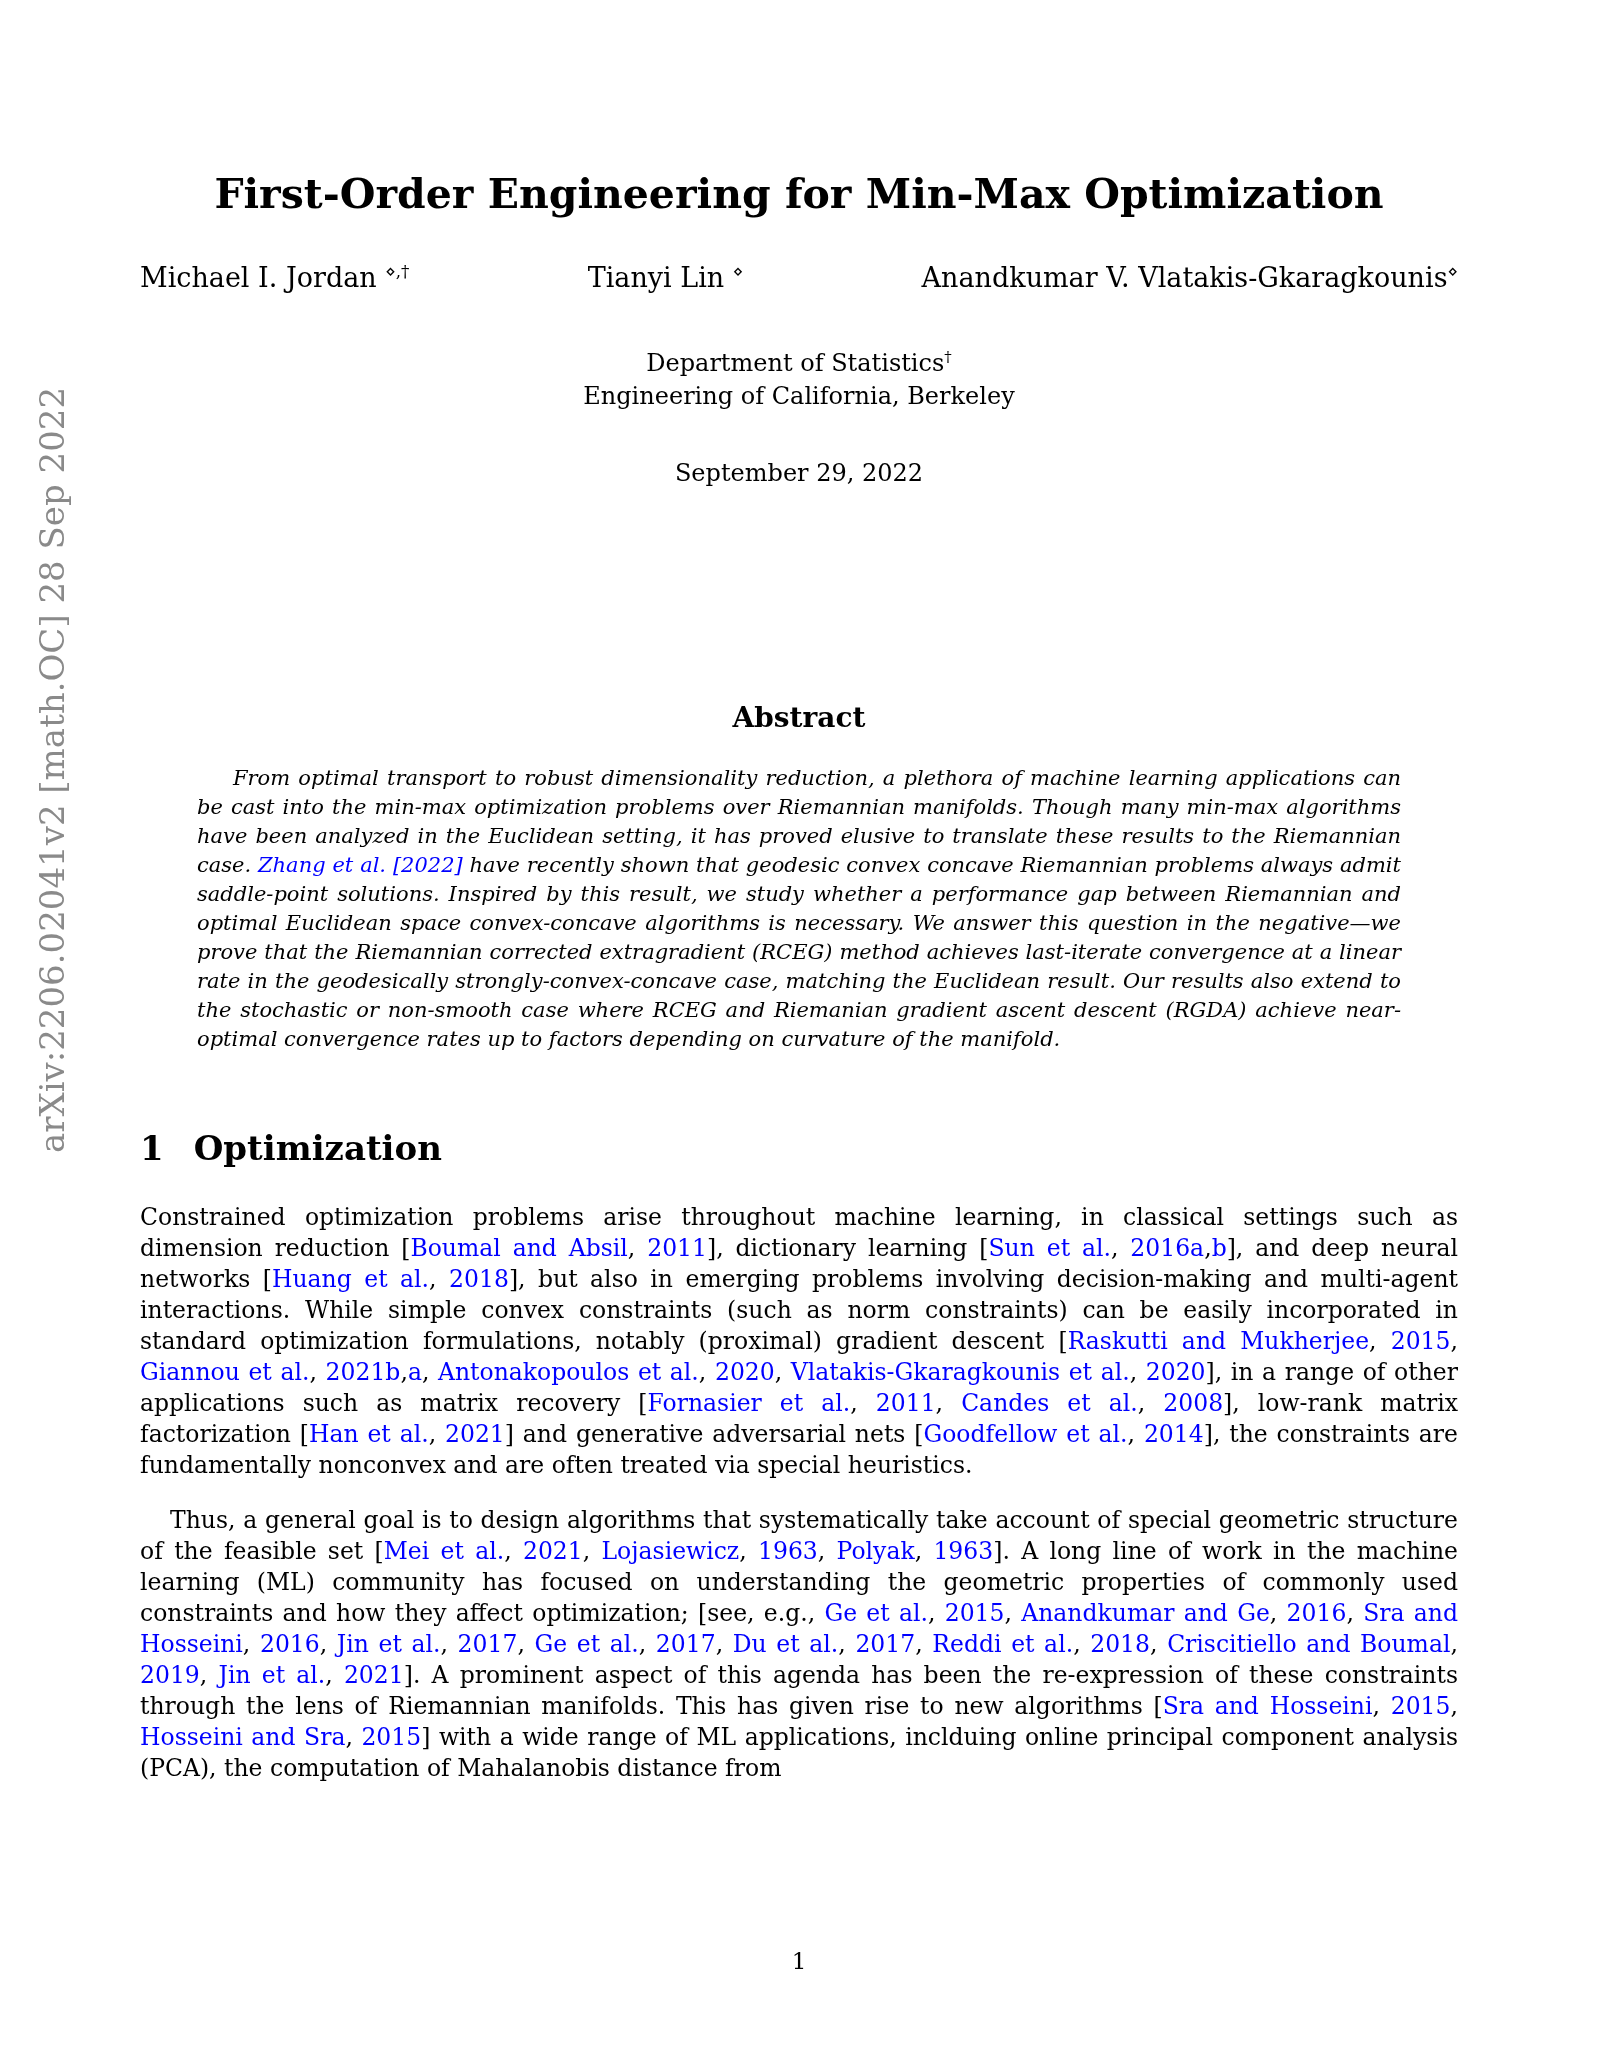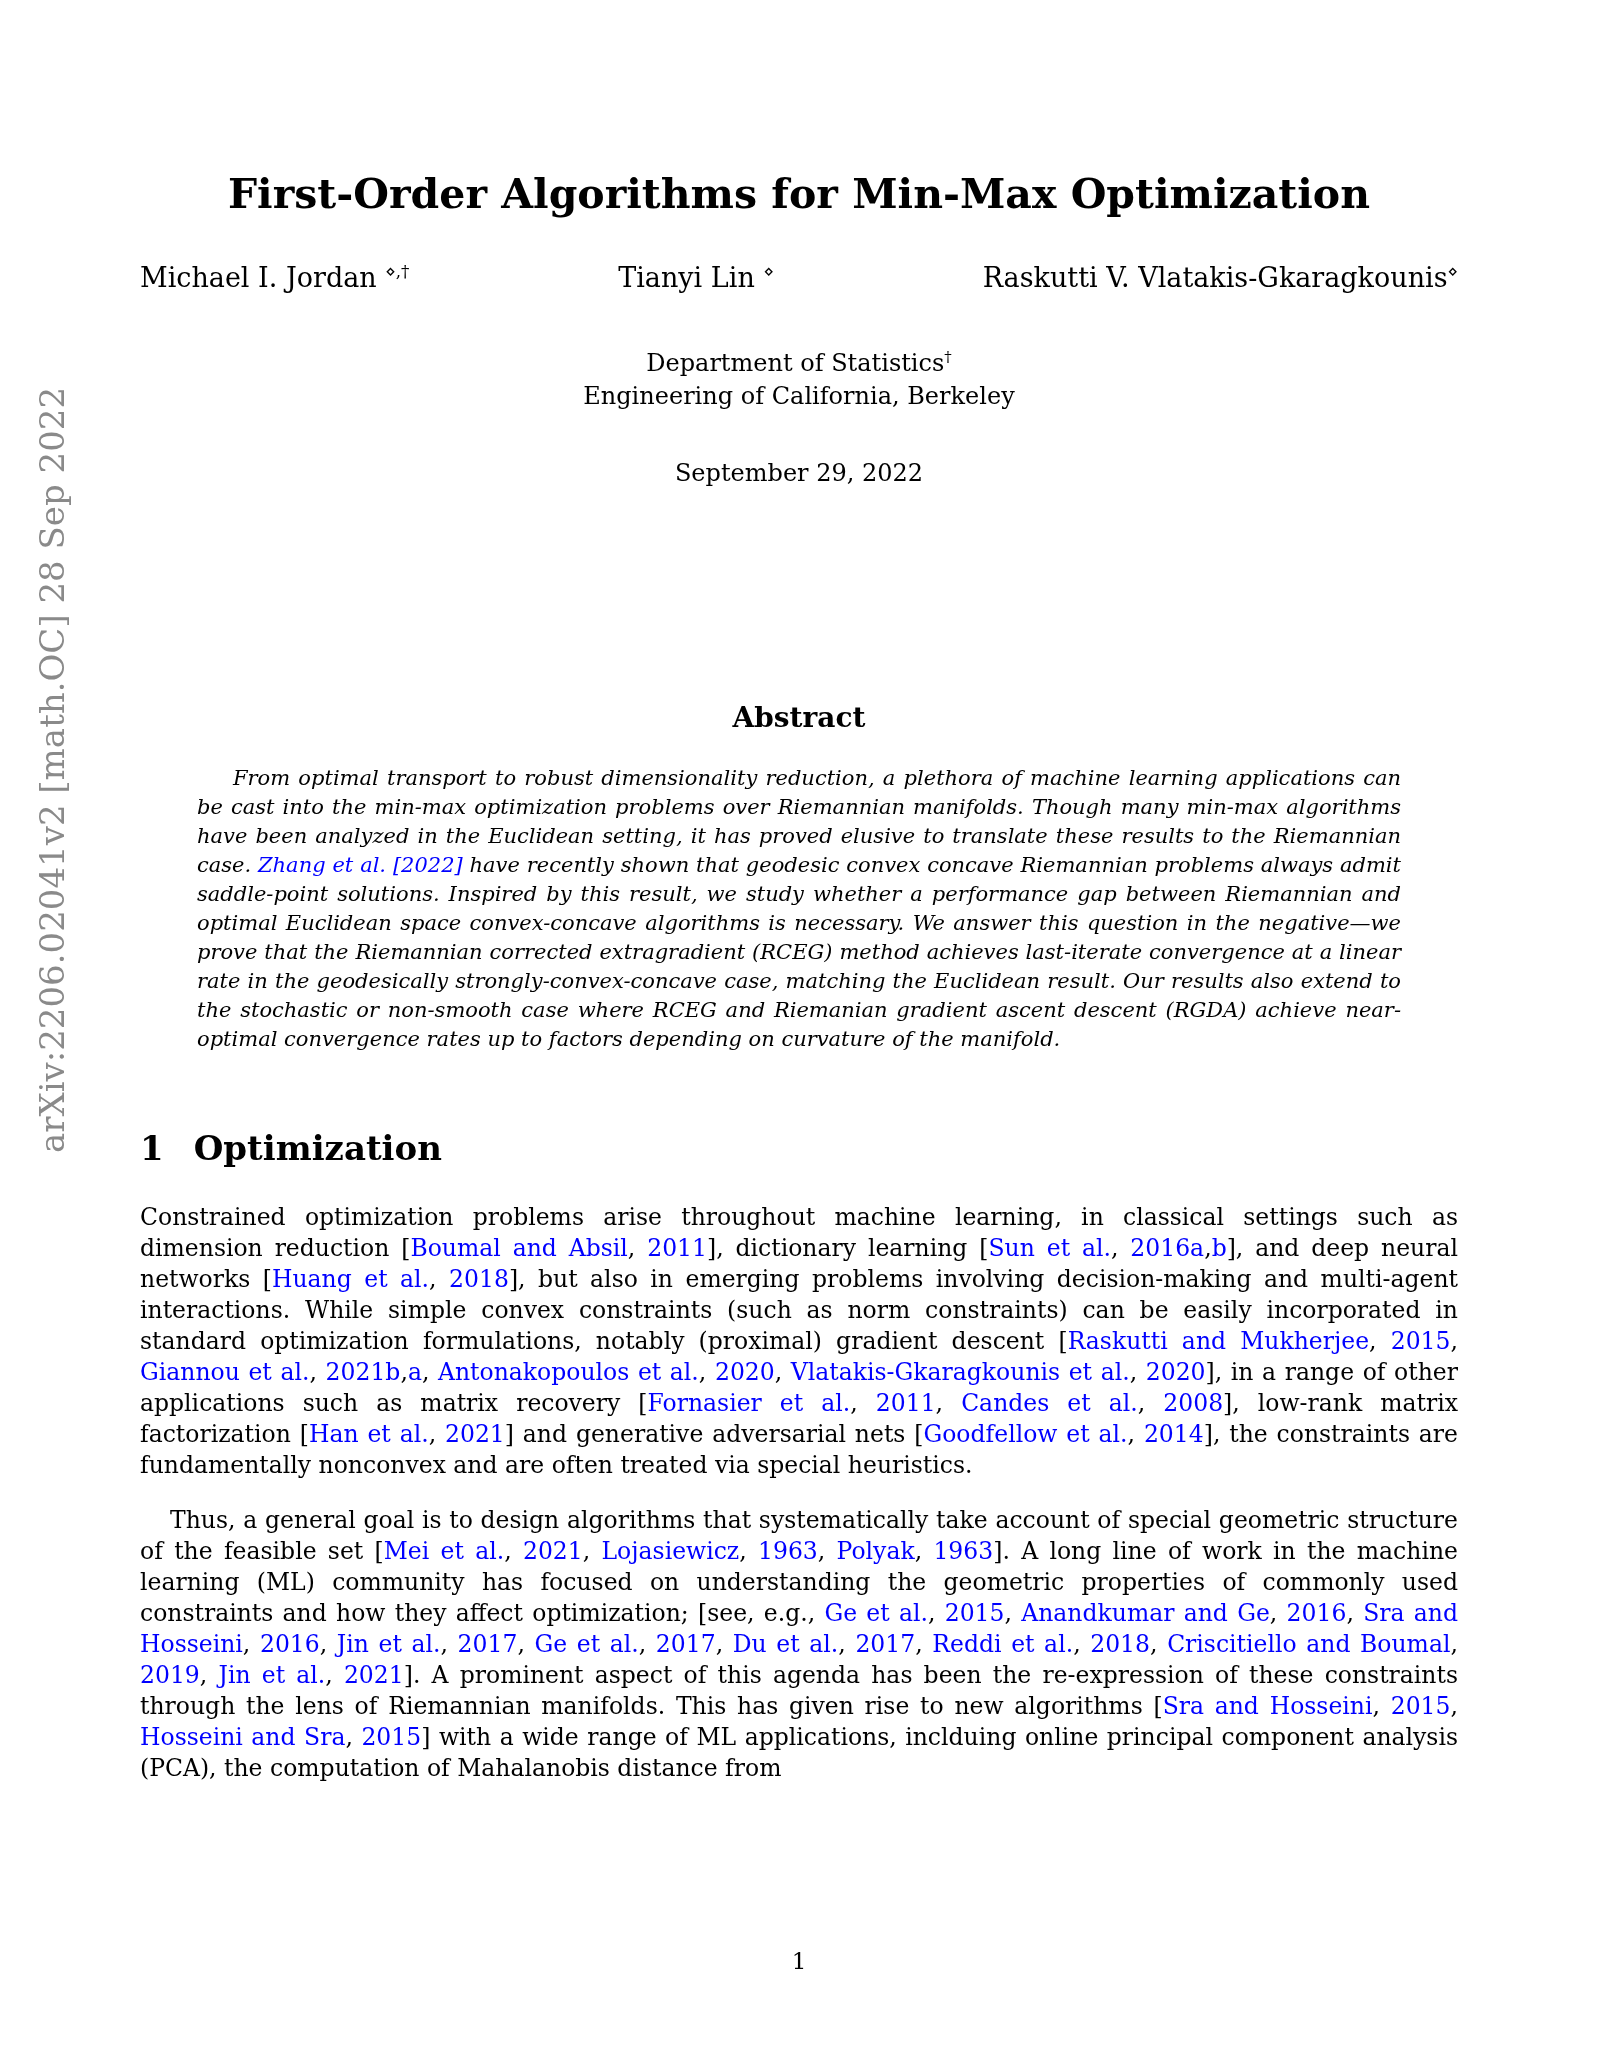--- a/index.html
+++ b/index.html
@@ -75,27 +75,27 @@
 </head>
 <body>
 
 <div class="page">
 
   <div class="banner">arXiv:2206.02041v2  [math.OC]  28 Sep 2022</div>
 
   <div class="content">
 
     <div class="title">
-      <div>First-Order Algorithms for Min-Max Optimization</div>
+      <div>First-Order Engineering for Min-Max Optimization</div>
     </div>
 
     <div class="authors">
       <span><span>Michael I. Jordan</span>&nbsp;<sup>⋄,†</sup></span>
       <span><span>Tianyi Lin</span>&nbsp;<sup>⋄</sup></span>
-      <span><span>Raskutti V. Vlatakis-Gkaragkounis</span><sup>⋄</sup></span>
+      <span><span>Anandkumar V. Vlatakis-Gkaragkounis</span><sup>⋄</sup></span>
     </div>
 
     <div class="affil">
       <div><span>Department of Statistics</span><sup>†</sup></div>
       <div><span>Engineering of California, Berkeley</span></div>
     </div>
 
     <div class="date">September 29, 2022</div>
 
     <div class="abstract-head">Abstract</div>

